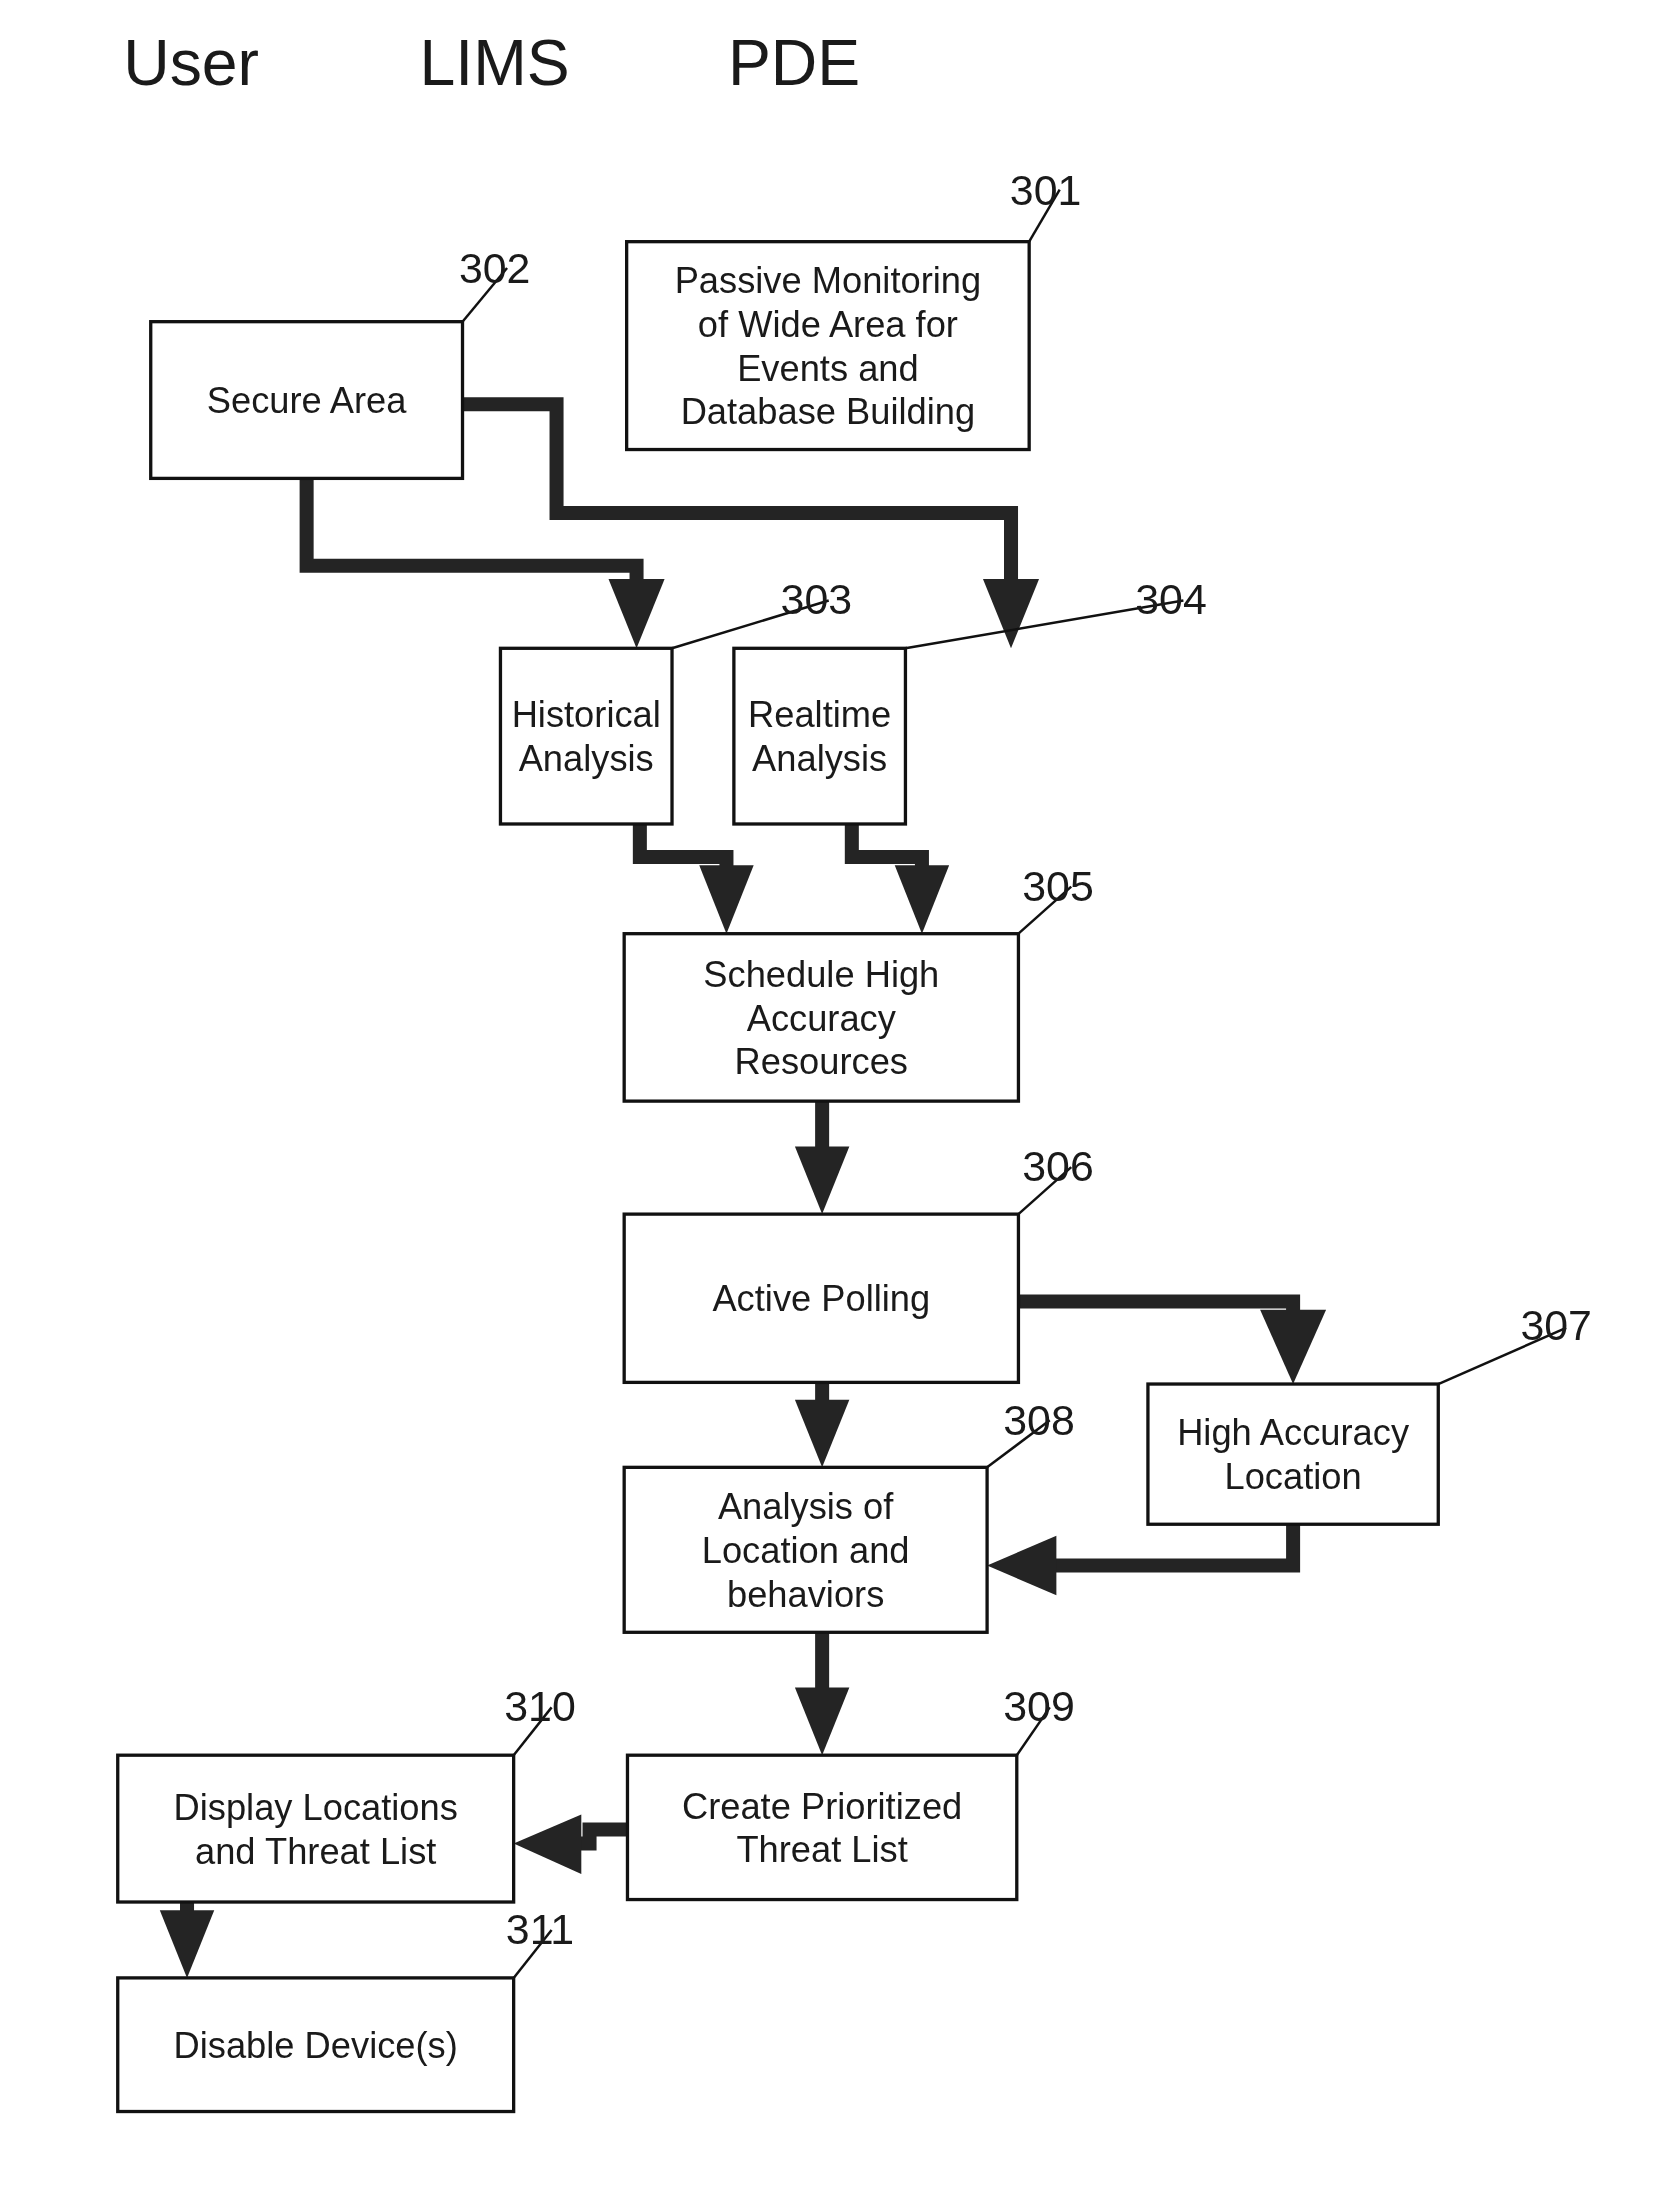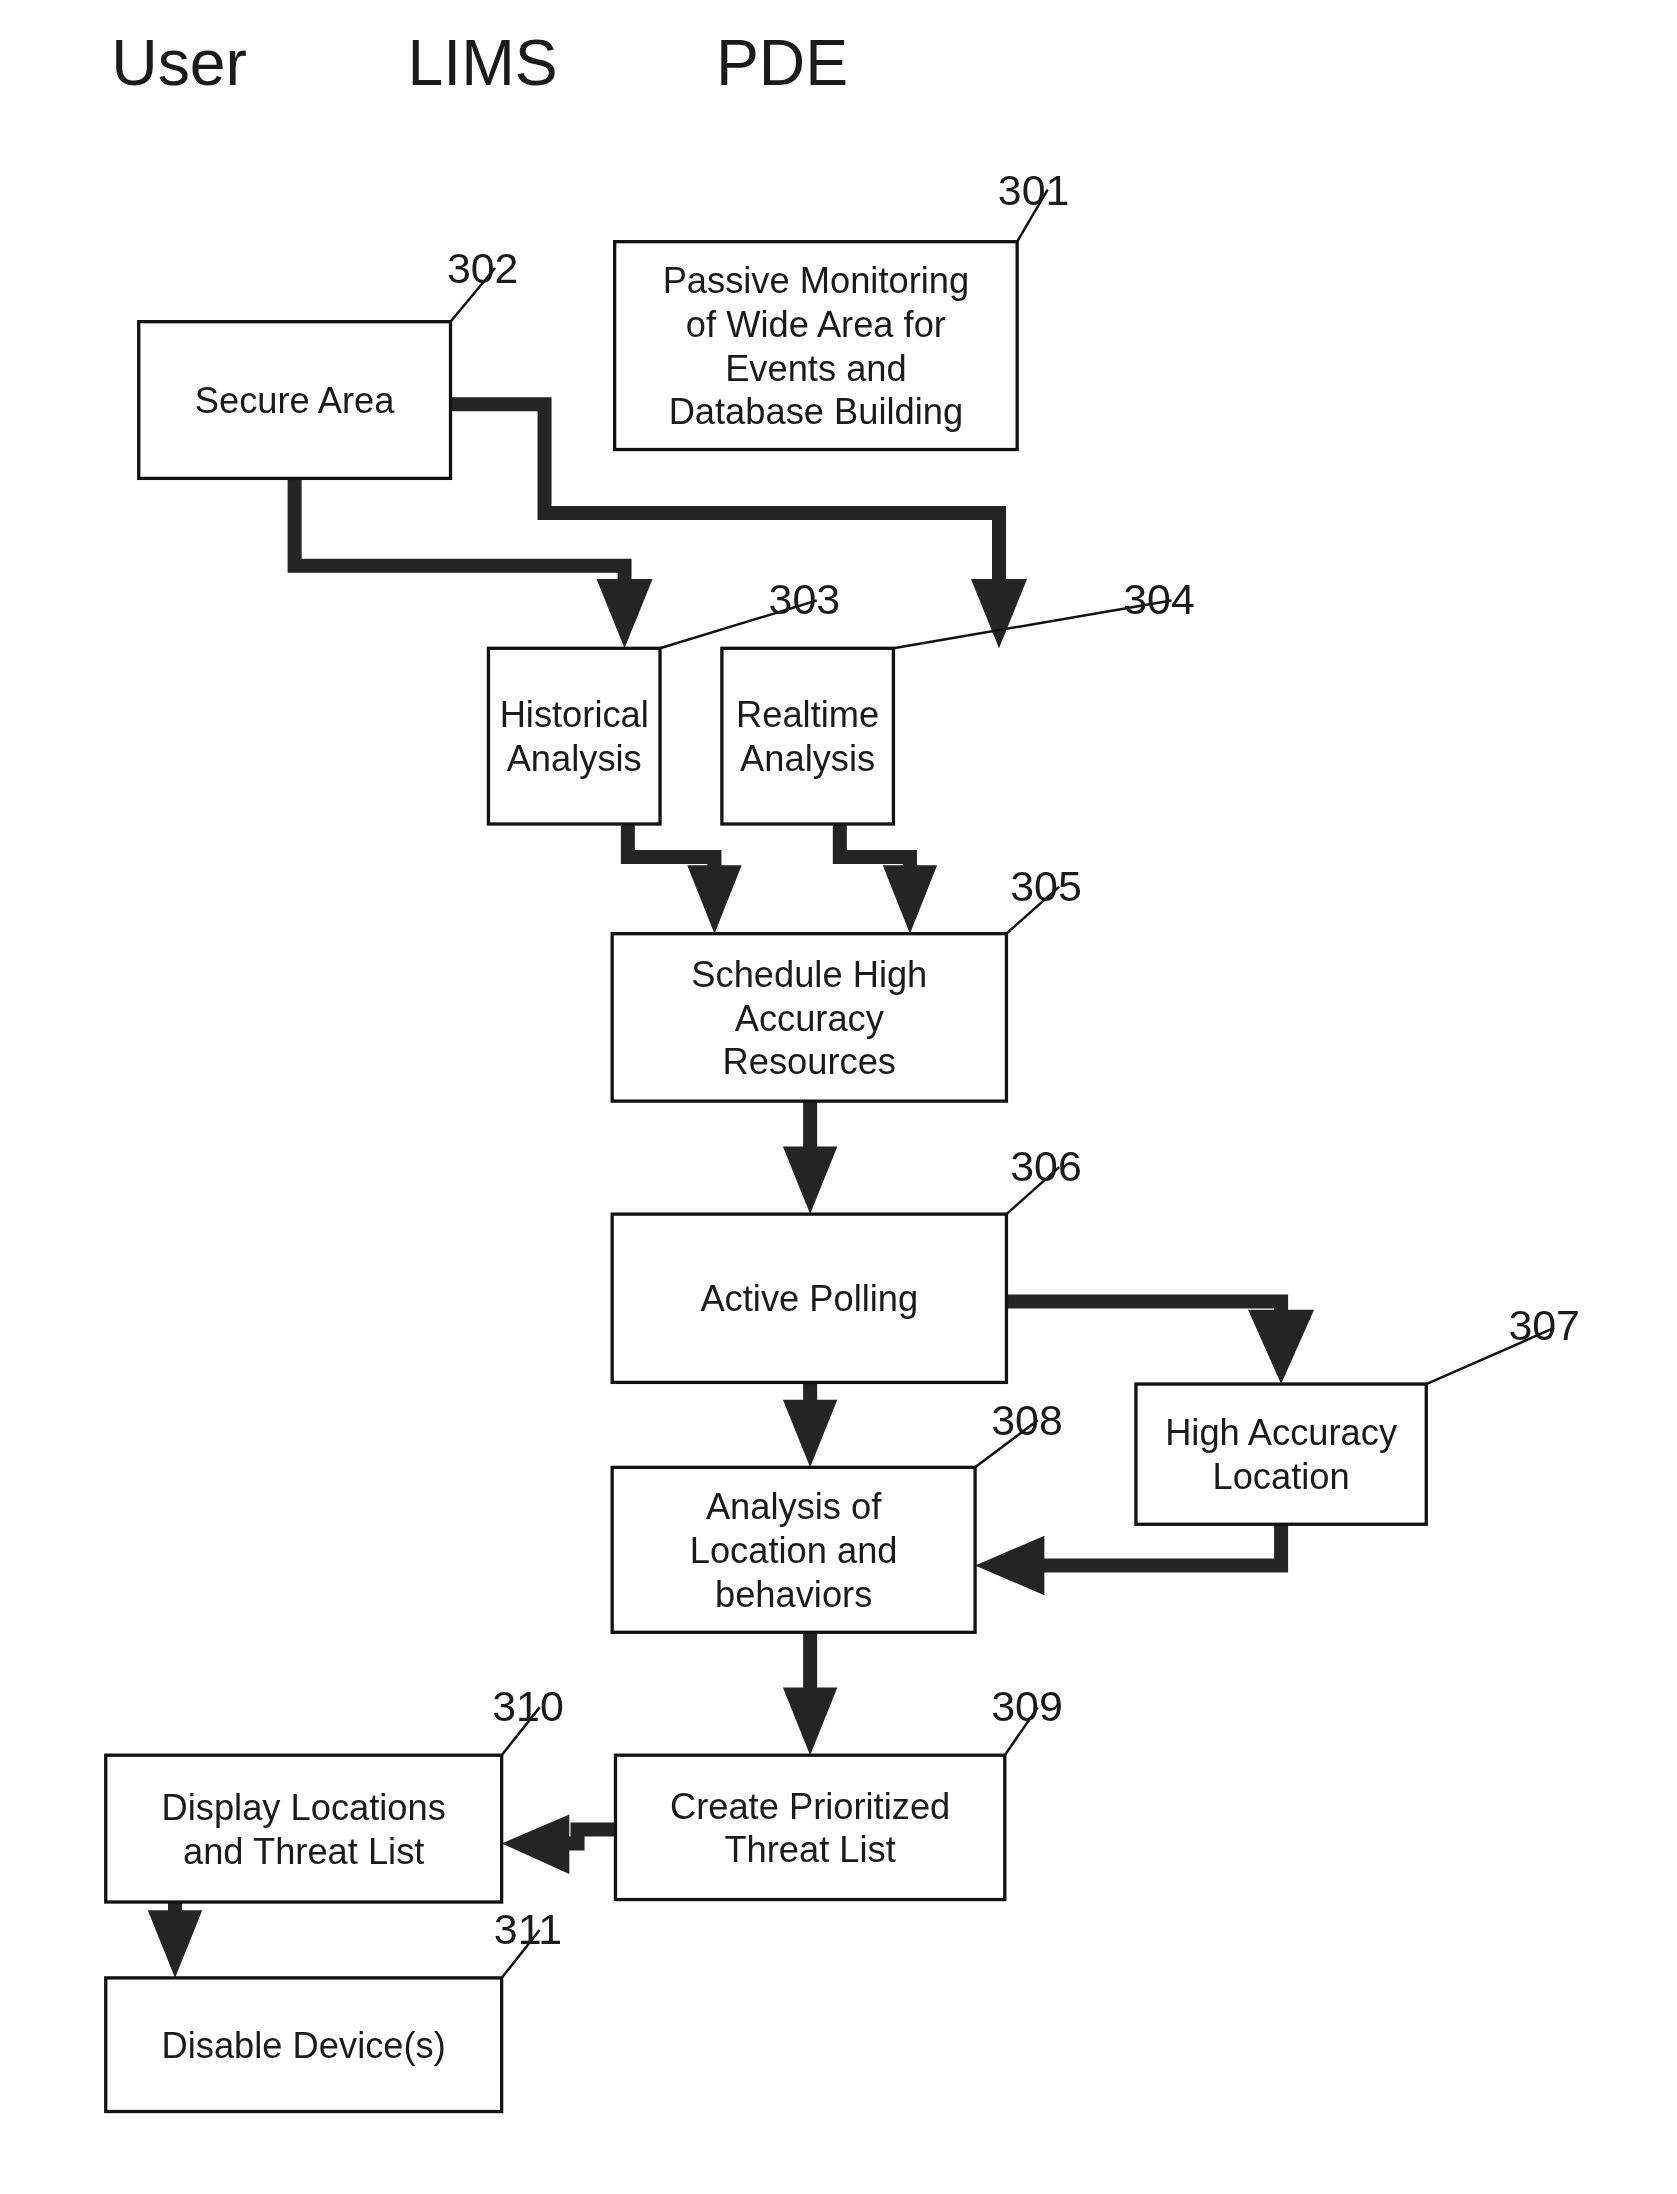--- a/index.html
+++ b/index.html
@@ -10,21 +10,21 @@
   body {
     width: 1678px;
     height: 2194px;
     font-family: "Liberation Sans", sans-serif;
     color: #000000;
     position: relative;
     overflow: hidden;
   }
   #diagram-root {
     position: absolute;
-    left: 0;
+    left: 12px;
     top: 0;
     width: 1412px;
     height: 2194px;
   }
   svg.canvas {
     display: block;
     width: 1678px;
     height: 2194px;
   }
   .lane-title {

